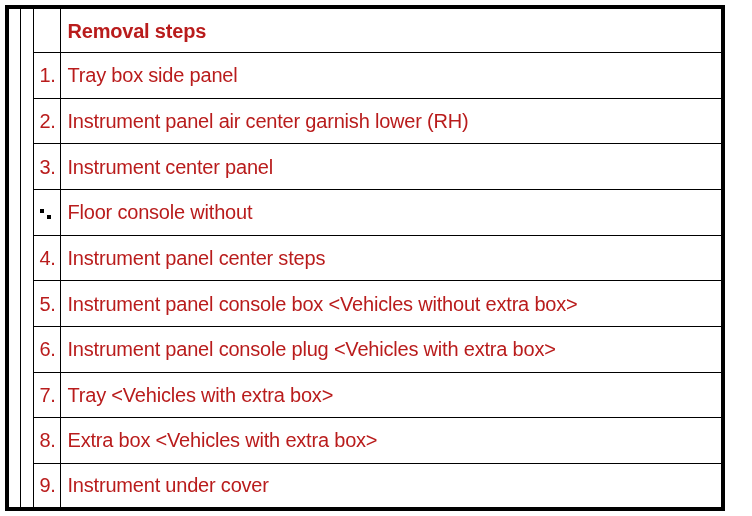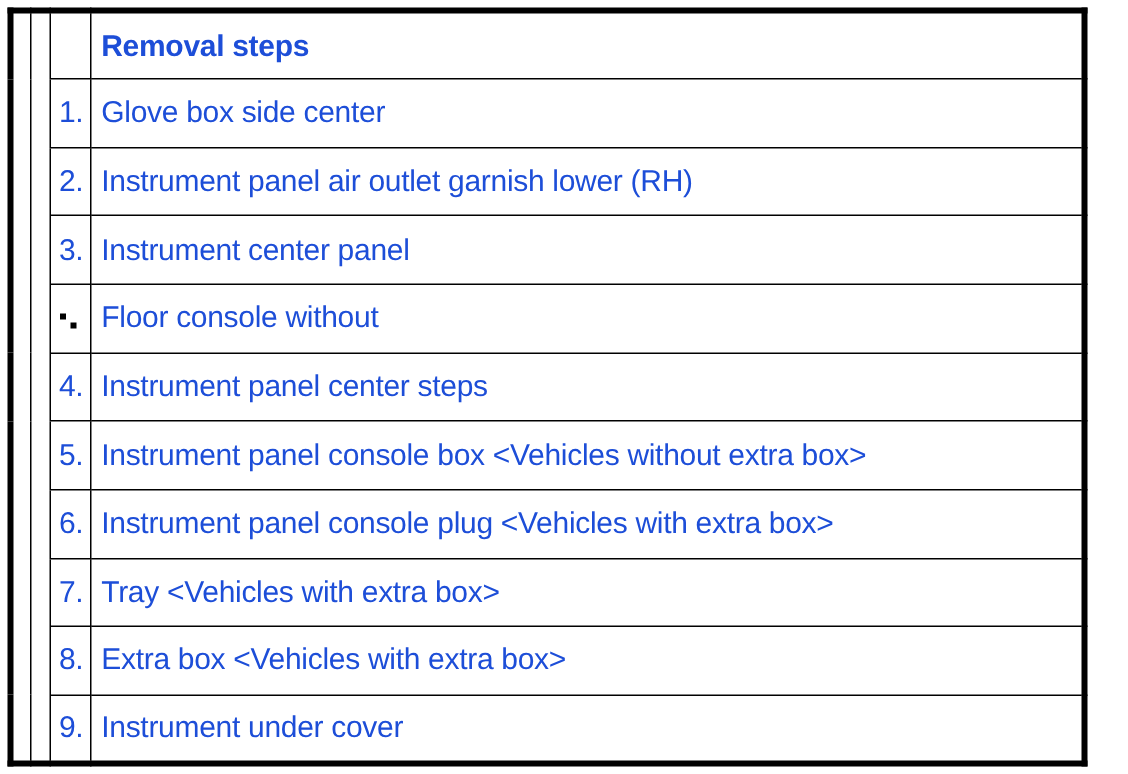--- a/index.html
+++ b/index.html
@@ -38,21 +38,21 @@
 
   .steps-table tr {
     height: 43px;
   }
 
   .steps-table td {
     border: 1px solid #000000;
     padding: 0;
     margin: 0;
     vertical-align: middle;
-    color: #1d4ed8;
+    color: #b91c1c;
     background: #ffffff;
   }
 
   
   col.col-spacer-a { width: 13px; }
   col.col-spacer-b { width: 13px; }
   col.col-num      { width: 27px; }
   col.col-text     { width: auto; }
 
   td.spacer-cell {
@@ -124,28 +124,28 @@
         <td class="spacer-cell"></td>
         <td class="spacer-cell"></td>
         <td class="num-cell"></td>
         <td class="text-cell">Removal steps</td>
       </tr>
 
       <tr>
         <td class="spacer-cell"></td>
         <td class="spacer-cell"></td>
         <td class="num-cell">1.</td>
-        <td class="text-cell">Glove box side center</td>
+        <td class="text-cell">Tray box side panel</td>
       </tr>
 
       <tr>
         <td class="spacer-cell"></td>
         <td class="spacer-cell"></td>
         <td class="num-cell">2.</td>
-        <td class="text-cell">Instrument panel air outlet garnish lower (RH)</td>
+        <td class="text-cell">Instrument panel air center garnish lower (RH)</td>
       </tr>
 
       <tr>
         <td class="spacer-cell"></td>
         <td class="spacer-cell"></td>
         <td class="num-cell">3.</td>
         <td class="text-cell">Instrument center panel</td>
       </tr>
 
       <tr>

